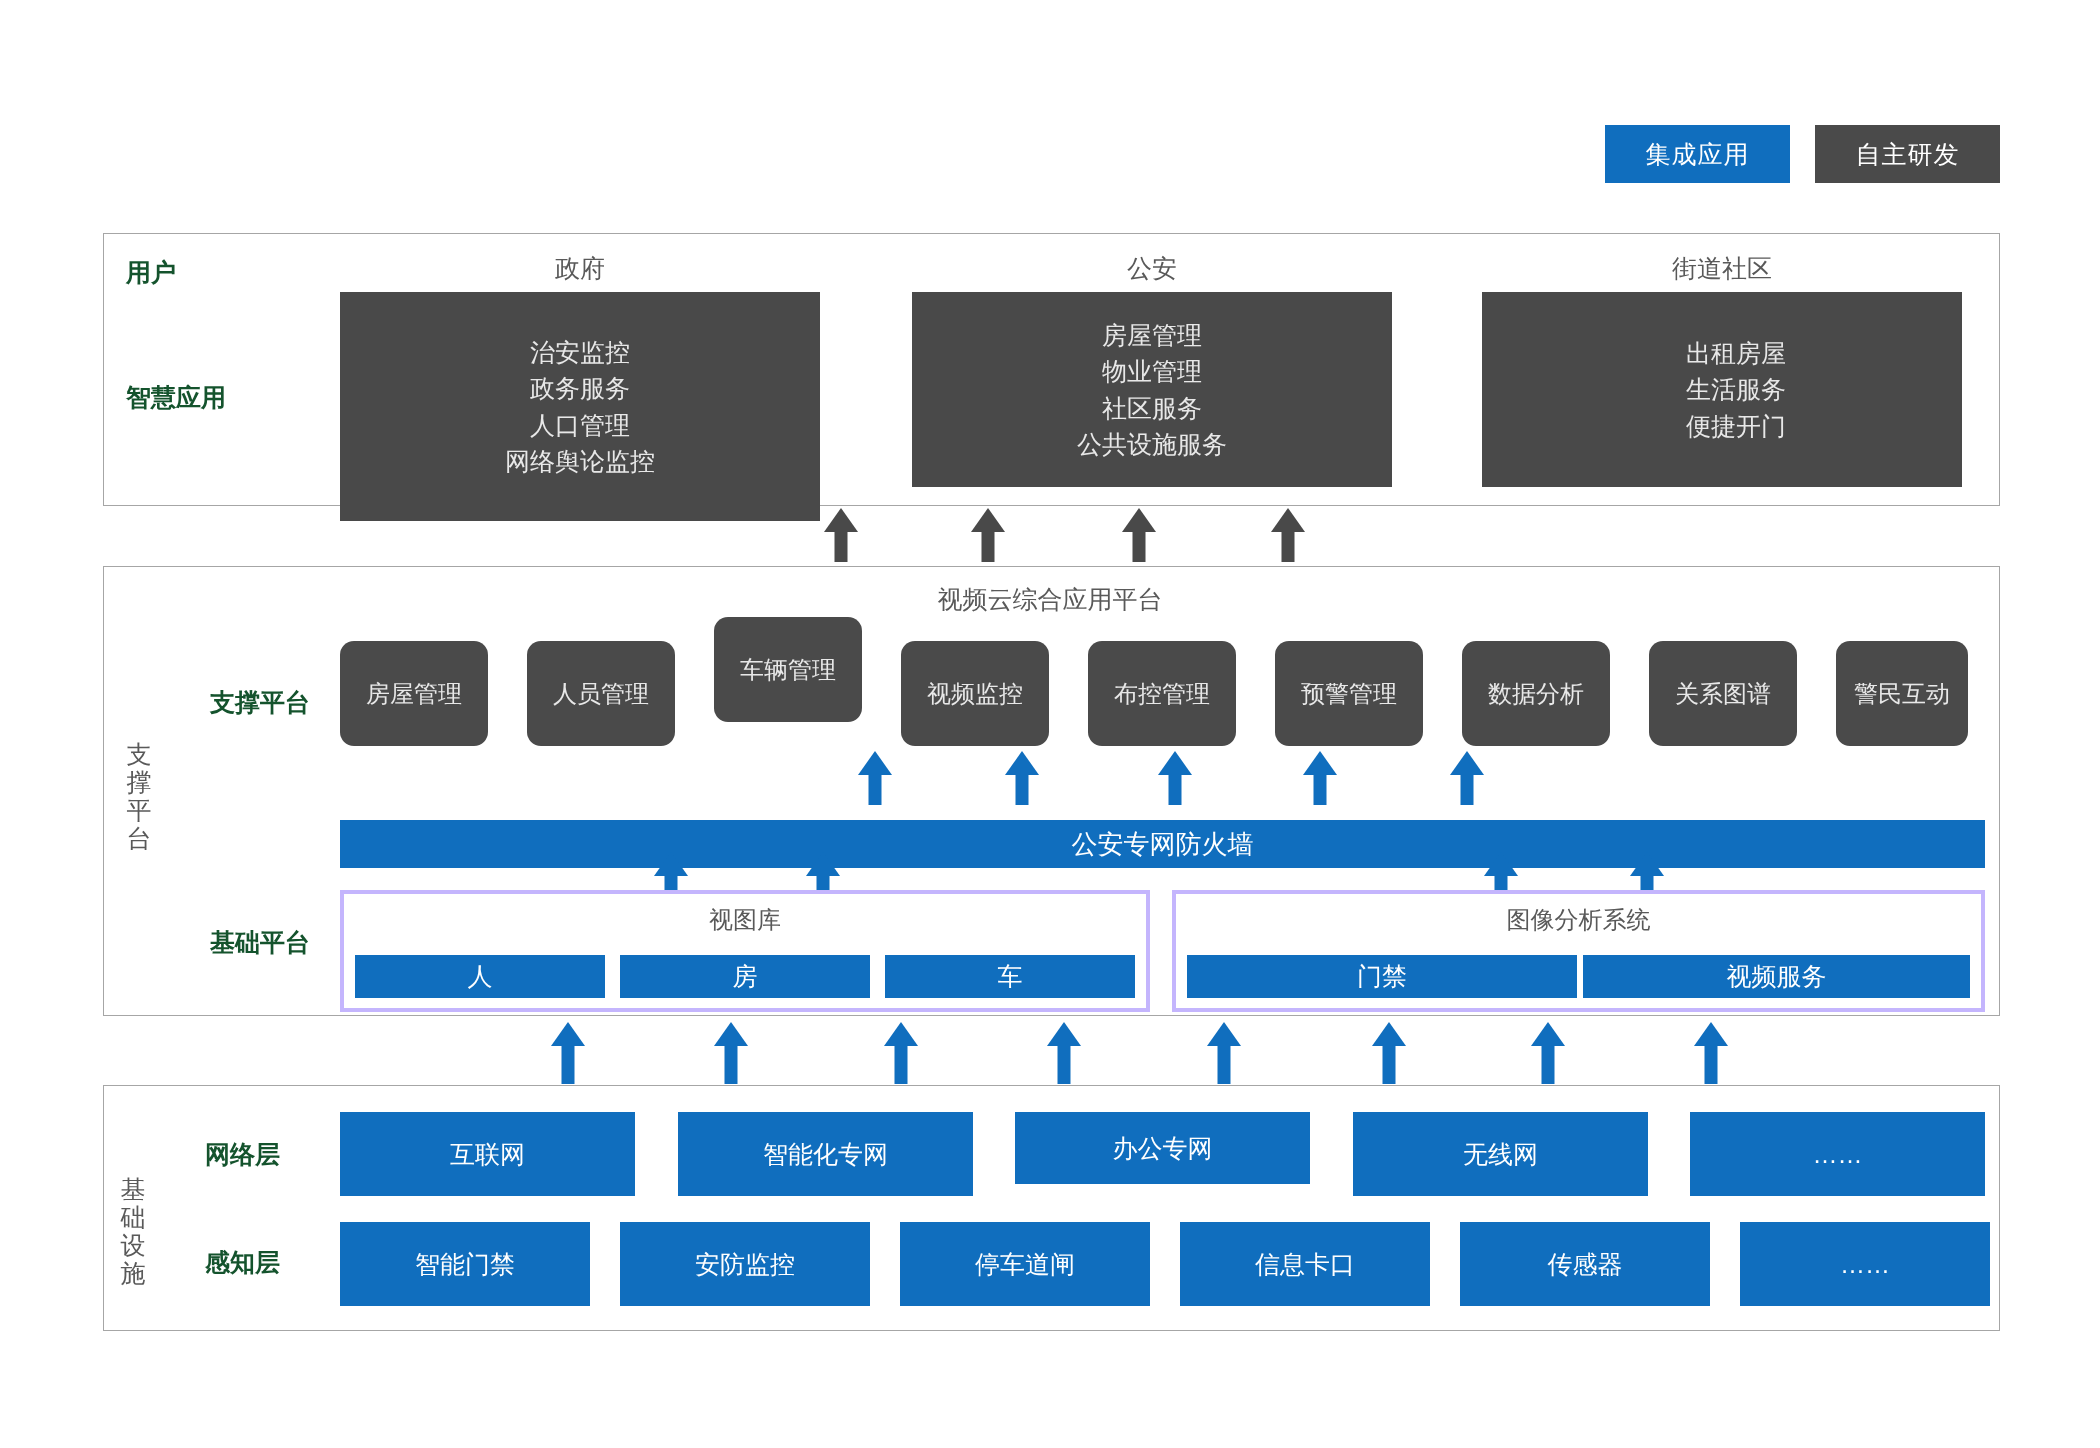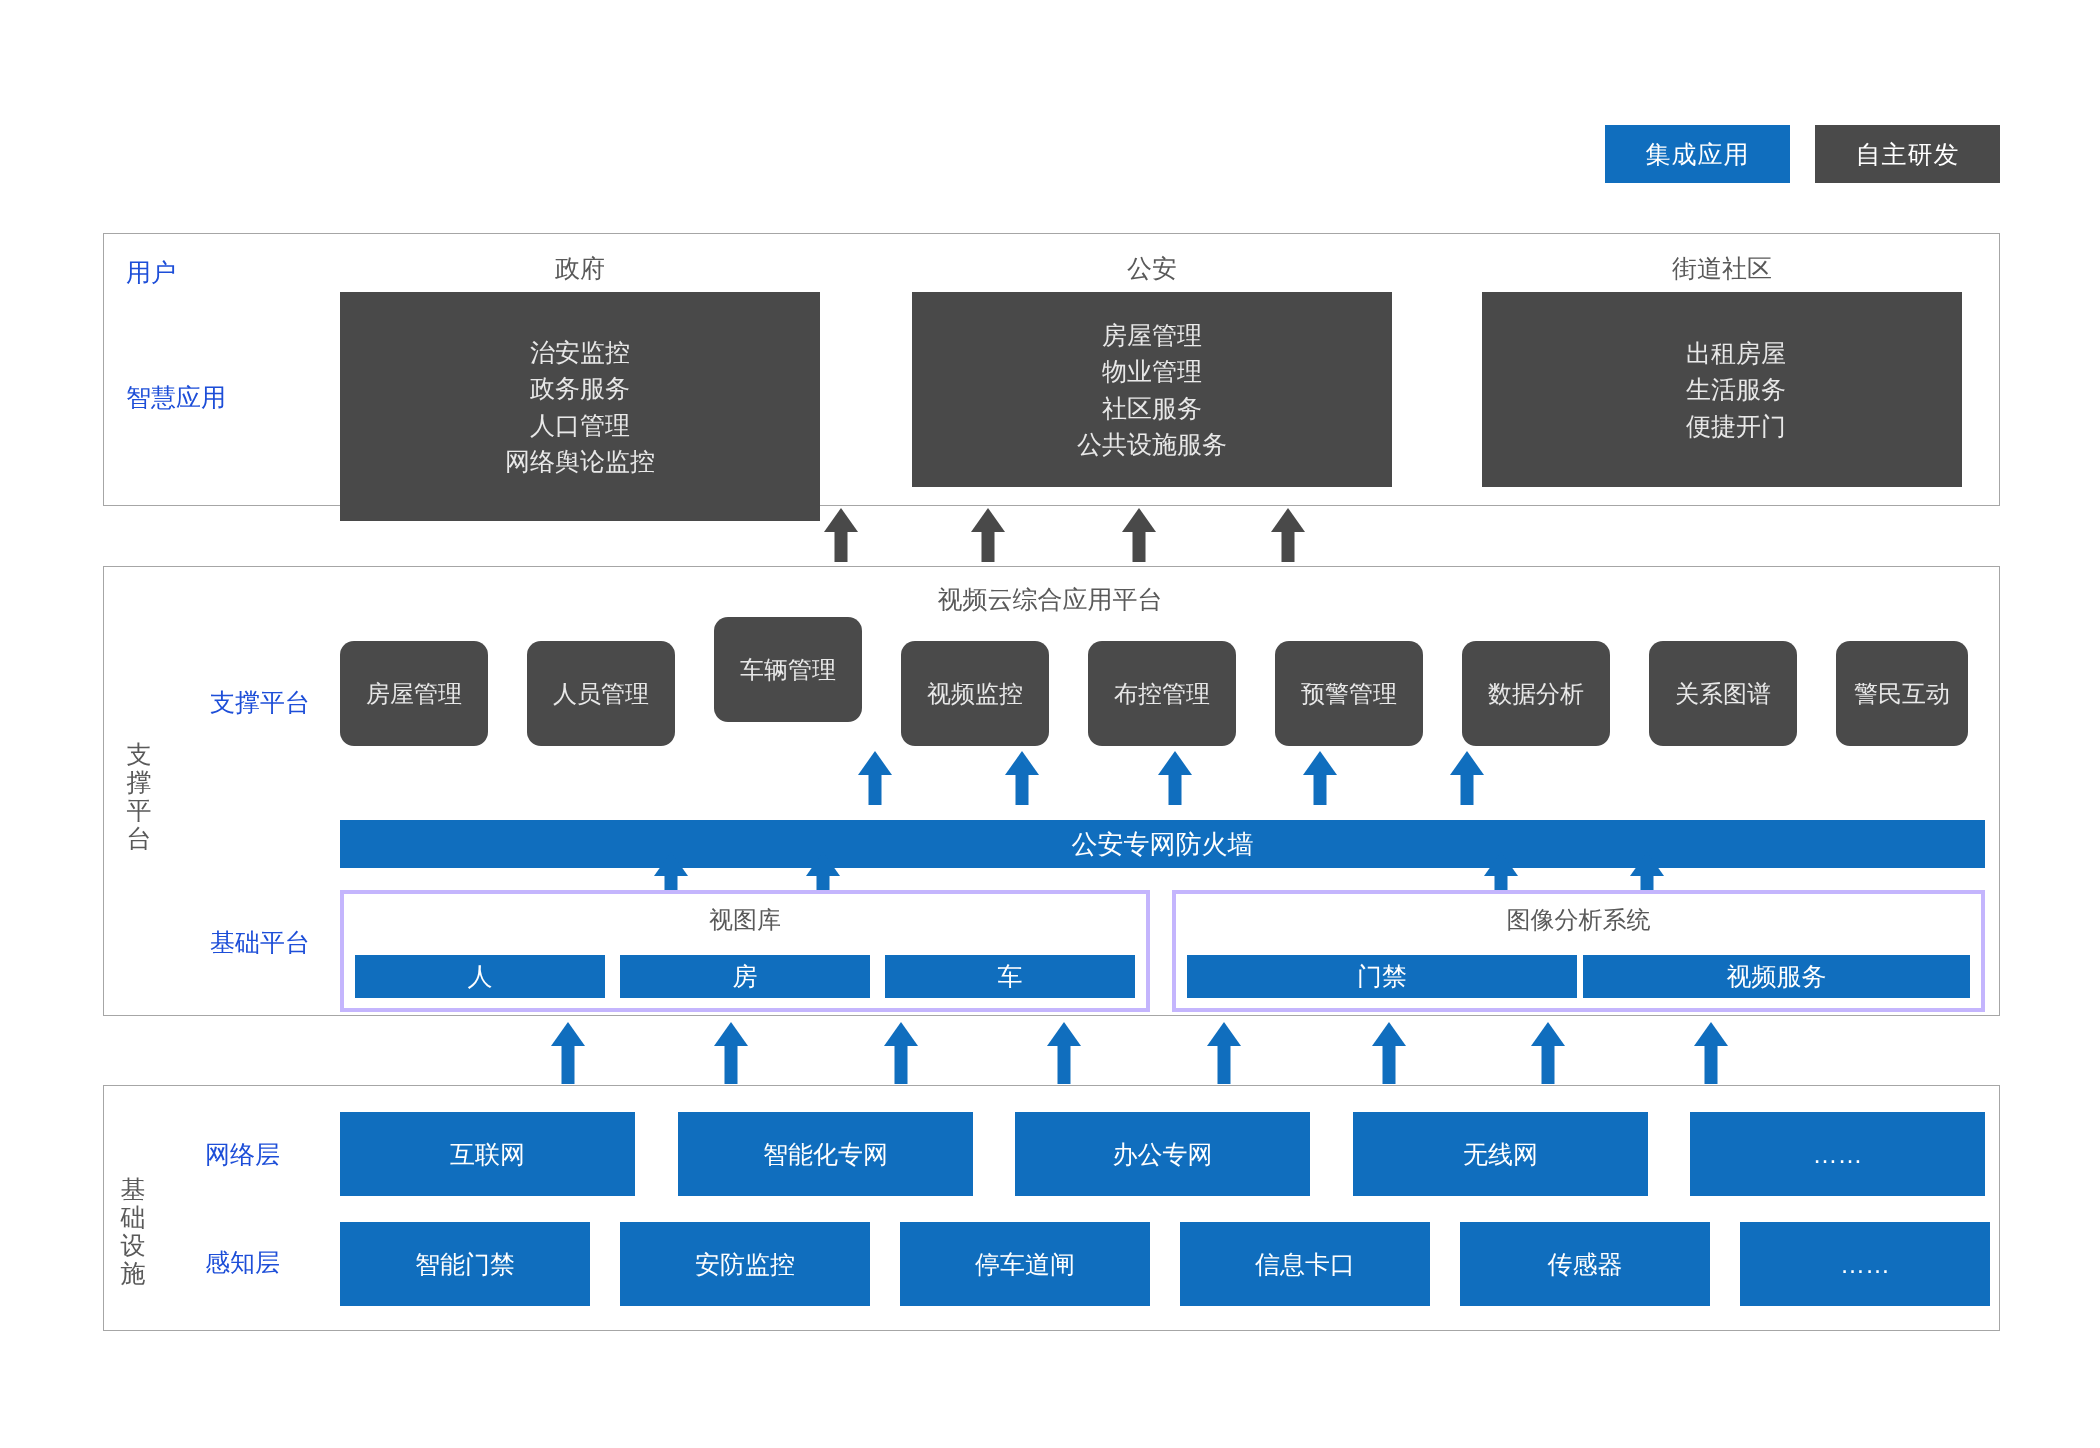--- a/index.html
+++ b/index.html
@@ -32,25 +32,26 @@
 
   
   .panel {
     border: 1px solid #a6a6a6;
     background: #ffffff;
   }
 
   
   .row-label {
     font-size: 25px;
-    color: #1d4ed8;
+    color: #14532d;
     display: flex;
     align-items: center;
     justify-content: flex-start;
     white-space: nowrap;
+    font-weight: bold;
   }
   .center-label {
     font-size: 25px;
     color: #595959;
     text-align: center;
     white-space: nowrap;
   }
   .vert-label {
     font-size: 25px;
     color: #595959;
@@ -334,21 +335,21 @@
 
 <div class="abs row-label" style="left:205px; top:1132px; width:160px; height:44px;">网络层</div>
 <div class="abs row-label" style="left:205px; top:1240px; width:160px; height:44px;">感知层</div>
 
 <div class="abs blue-bar" style="left:340px; top:1112px; width:295px; height:84px;">
   <span>互联网</span>
 </div>
 <div class="abs blue-bar" style="left:678px; top:1112px; width:295px; height:84px;">
   <span>智能化专网</span>
 </div>
-<div class="abs blue-bar" style="left:1015px; top:1112px; width:295px; height:84px;">
+<div class="abs blue-bar" style="left:1015px; top:1112px; width:295px; height:72px;">
   <span>办公专网</span>
 </div>
 <div class="abs blue-bar" style="left:1353px; top:1112px; width:295px; height:84px;">
   <span>无线网</span>
 </div>
 <div class="abs blue-bar" style="left:1690px; top:1112px; width:295px; height:84px;">
   <span>……</span>
 </div>
 
 <div class="abs blue-bar" style="left:340px; top:1222px; width:250px; height:84px;">

